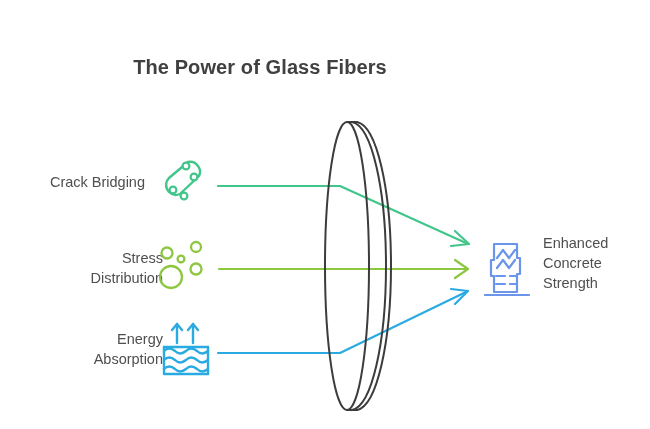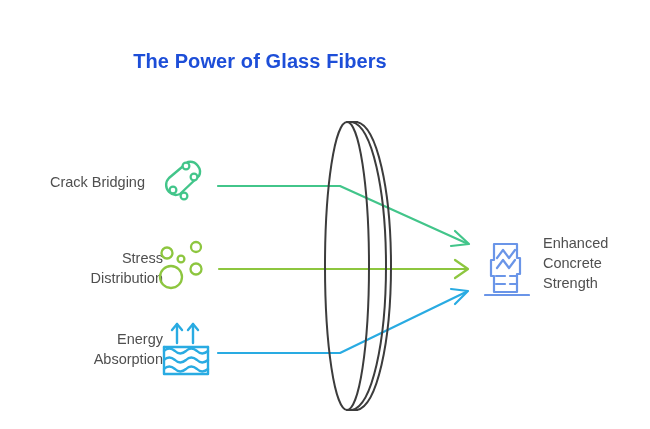--- a/index.html
+++ b/index.html
@@ -17,26 +17,26 @@
   #infographic {
     position: absolute;
     left: 0;
     top: 0;
     width: 650px;
     height: 429px;
   }
   .title {
     position: absolute;
     left: 0;
-    top: 50px;
+    top: 56px;
     width: 520px;
     text-align: center;
     font-size: 20px;
     font-weight: bold;
-    color: #1d4ed8;
+    color: #404040;
     letter-spacing: 0.1px;
   }
   .label {
     position: absolute;
     color: #4f4f4f;
     font-size: 14.5px;
     line-height: 20px;
     white-space: pre-line;
   }
   .label-left {

